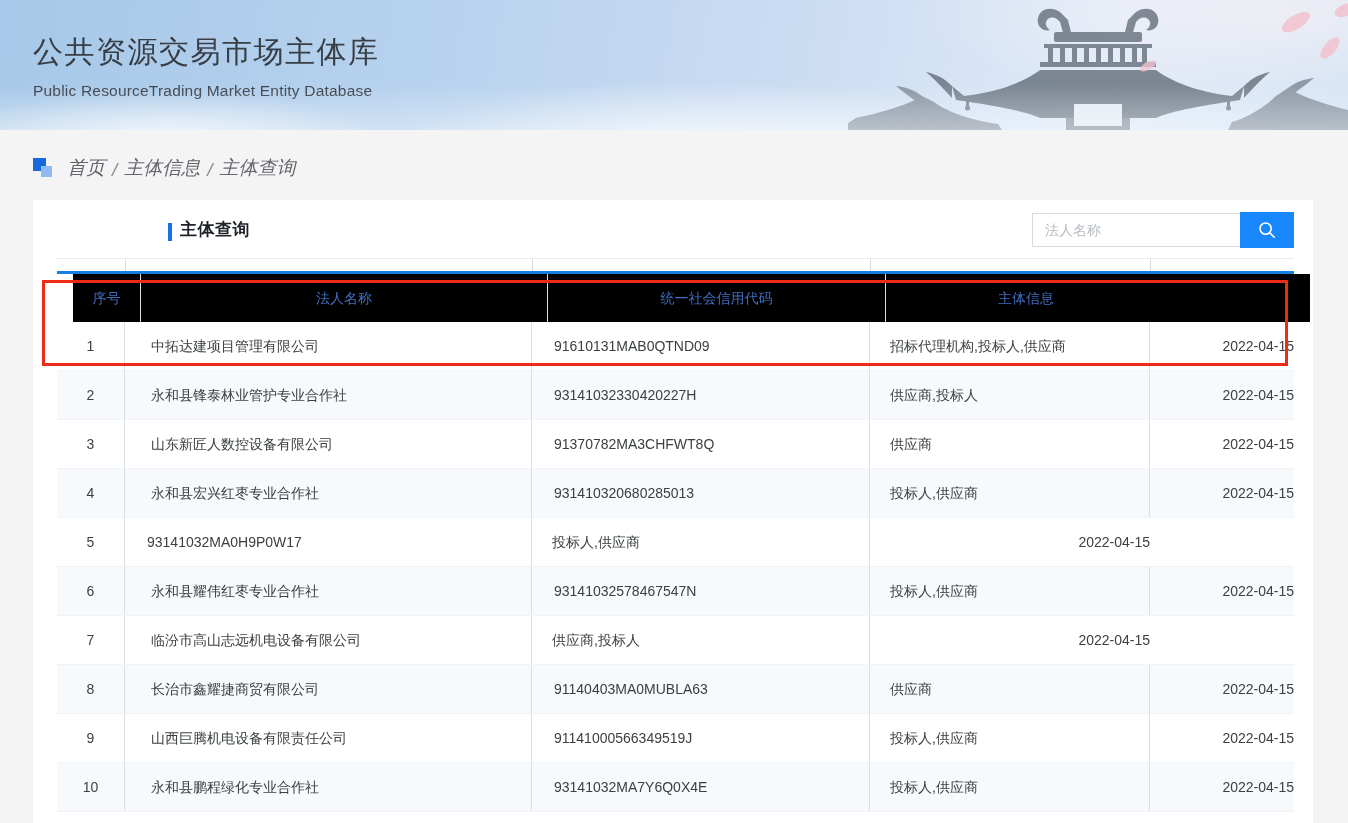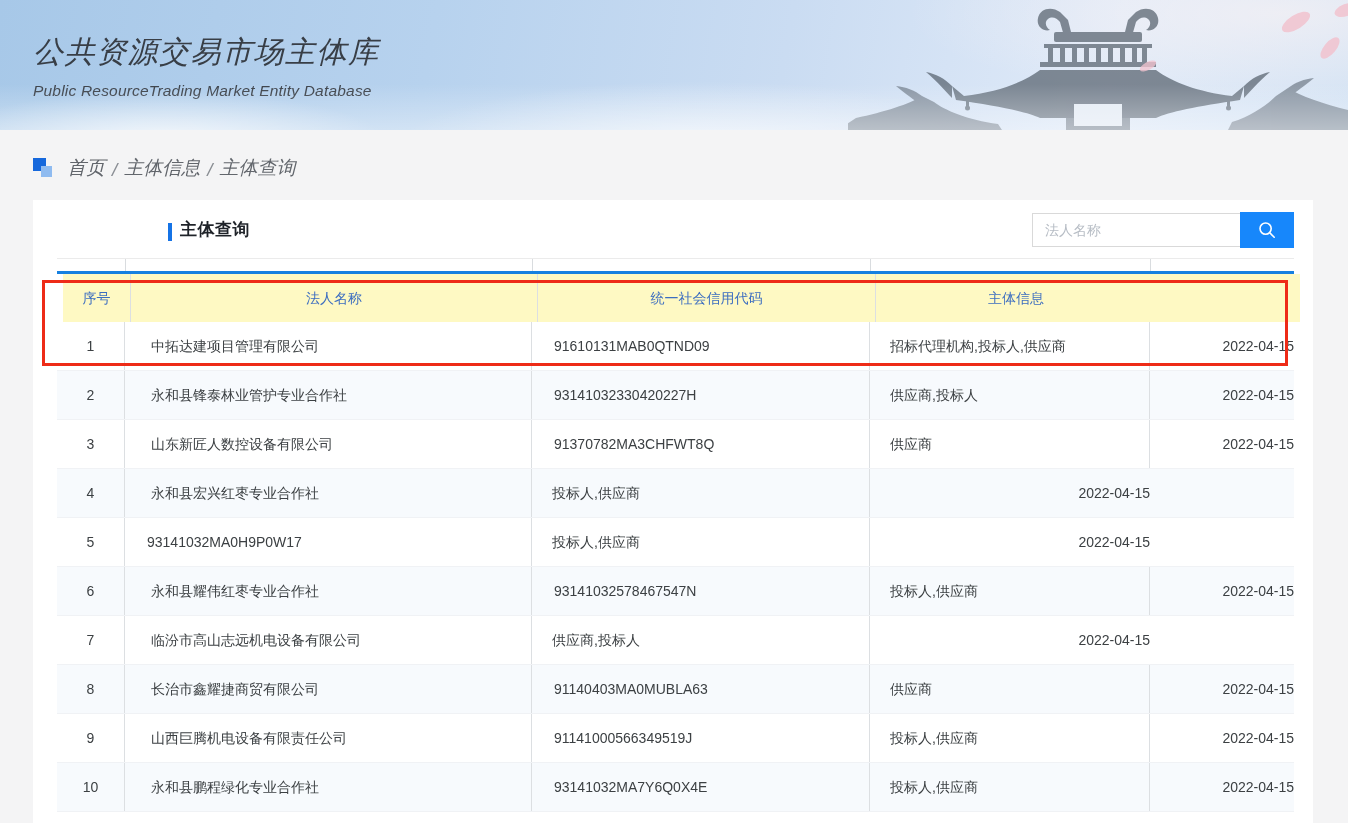--- a/index.html
+++ b/index.html
@@ -10,21 +10,20 @@
     -webkit-font-smoothing:antialiased;
   }
   
   .banner{
     position:absolute;left:0;top:0;width:1348px;height:130px;overflow:hidden;
     background:
       radial-gradient(ellipse 320px 70px at 12% 108%, rgba(255,255,255,.75), transparent 70%),
       radial-gradient(ellipse 420px 90px at 52% 112%, rgba(255,255,255,.6), transparent 72%),
       radial-gradient(ellipse 500px 120px at 95% 10%, rgba(255,245,244,.55), transparent 75%),
       linear-gradient(100deg,#a7c8e8 0%,#b7d2ee 32%,#cadcf2 58%,#e0eaf8 82%,#d4e3f4 100%);
-    font-style: italic;
   }
   .banner::after{
     content:"";position:absolute;left:0;bottom:0;width:100%;height:46px;
     background:linear-gradient(to top, rgba(255,255,255,.38), rgba(255,255,255,0));
   }
   .banner-title{
     position:absolute;left:33px;top:32px;font-size:30px;letter-spacing:1.5px;
     color:#383e46;font-weight:500;
   }
   .banner-subtitle{
@@ -60,21 +59,21 @@
   .divider{position:absolute;left:24px;top:58px;width:1237px;height:1px;background:#ebebeb;}
   
   .tbl{position:absolute;left:24px;top:59px;width:1237px;}
   .stubs{position:absolute;left:0;top:0;height:12px;width:100%;}
   .stubs i{position:absolute;top:0;width:1px;height:12px;background:#d9dcdf;}
   .blue-top{position:absolute;left:0;top:12px;width:100%;height:3px;background:var(--accent,#1680e0);}
   .grid-row{
     display:grid;grid-template-columns:68px 407px 338px 280px 144px;
     width:100%;box-sizing:border-box;align-items:center;
   }
-  .thead{position:absolute;left:6px;top:15px;height:48px;background:#fef9c3;}
+  .thead{position:absolute;left:16px;top:15px;height:48px;background:#000000;}
   .thead .hc{
     height:48px;line-height:48px;text-align:center;font-size:14px;
     color:var(--table_header_text,#3d6ec0);
     border-right:1px solid #dcdfe2;overflow:hidden;white-space:nowrap;
   }
   .thead .hc:last-child{border-right:none;}
   .tbody{position:absolute;left:0;top:63px;width:100%;}
   .trow{height:49px;border-bottom:1px solid #f0f2f5;box-sizing:border-box;background:#ffffff;}
   .trow.alt{background:#f7fafd;}
   .trow .tc{
@@ -219,20 +218,21 @@
         <div class="tc c-seq">3</div>
         <div class="tc c-name">山东新匠人数控设备有限公司</div>
         <div class="tc c-code">91370782MA3CHFWT8Q</div>
         <div class="tc c-role">供应商</div>
         <div class="tc c-date">2022-04-15</div>
       </div>
 
       <div class="grid-row trow alt">
         <div class="tc c-seq">4</div>
         <div class="tc c-name">永和县宏兴红枣专业合作社</div>
+        <div class="tc c-code">931410320680285013</div>
         <div class="tc c-role">投标人,供应商</div>
         <div class="tc c-date">2022-04-15</div>
       </div>
 
       <div class="grid-row trow">
         <div class="tc c-seq">5</div>
         <div class="tc c-code">93141032MA0H9P0W17</div>
         <div class="tc c-role">投标人,供应商</div>
         <div class="tc c-date">2022-04-15</div>
       </div>

